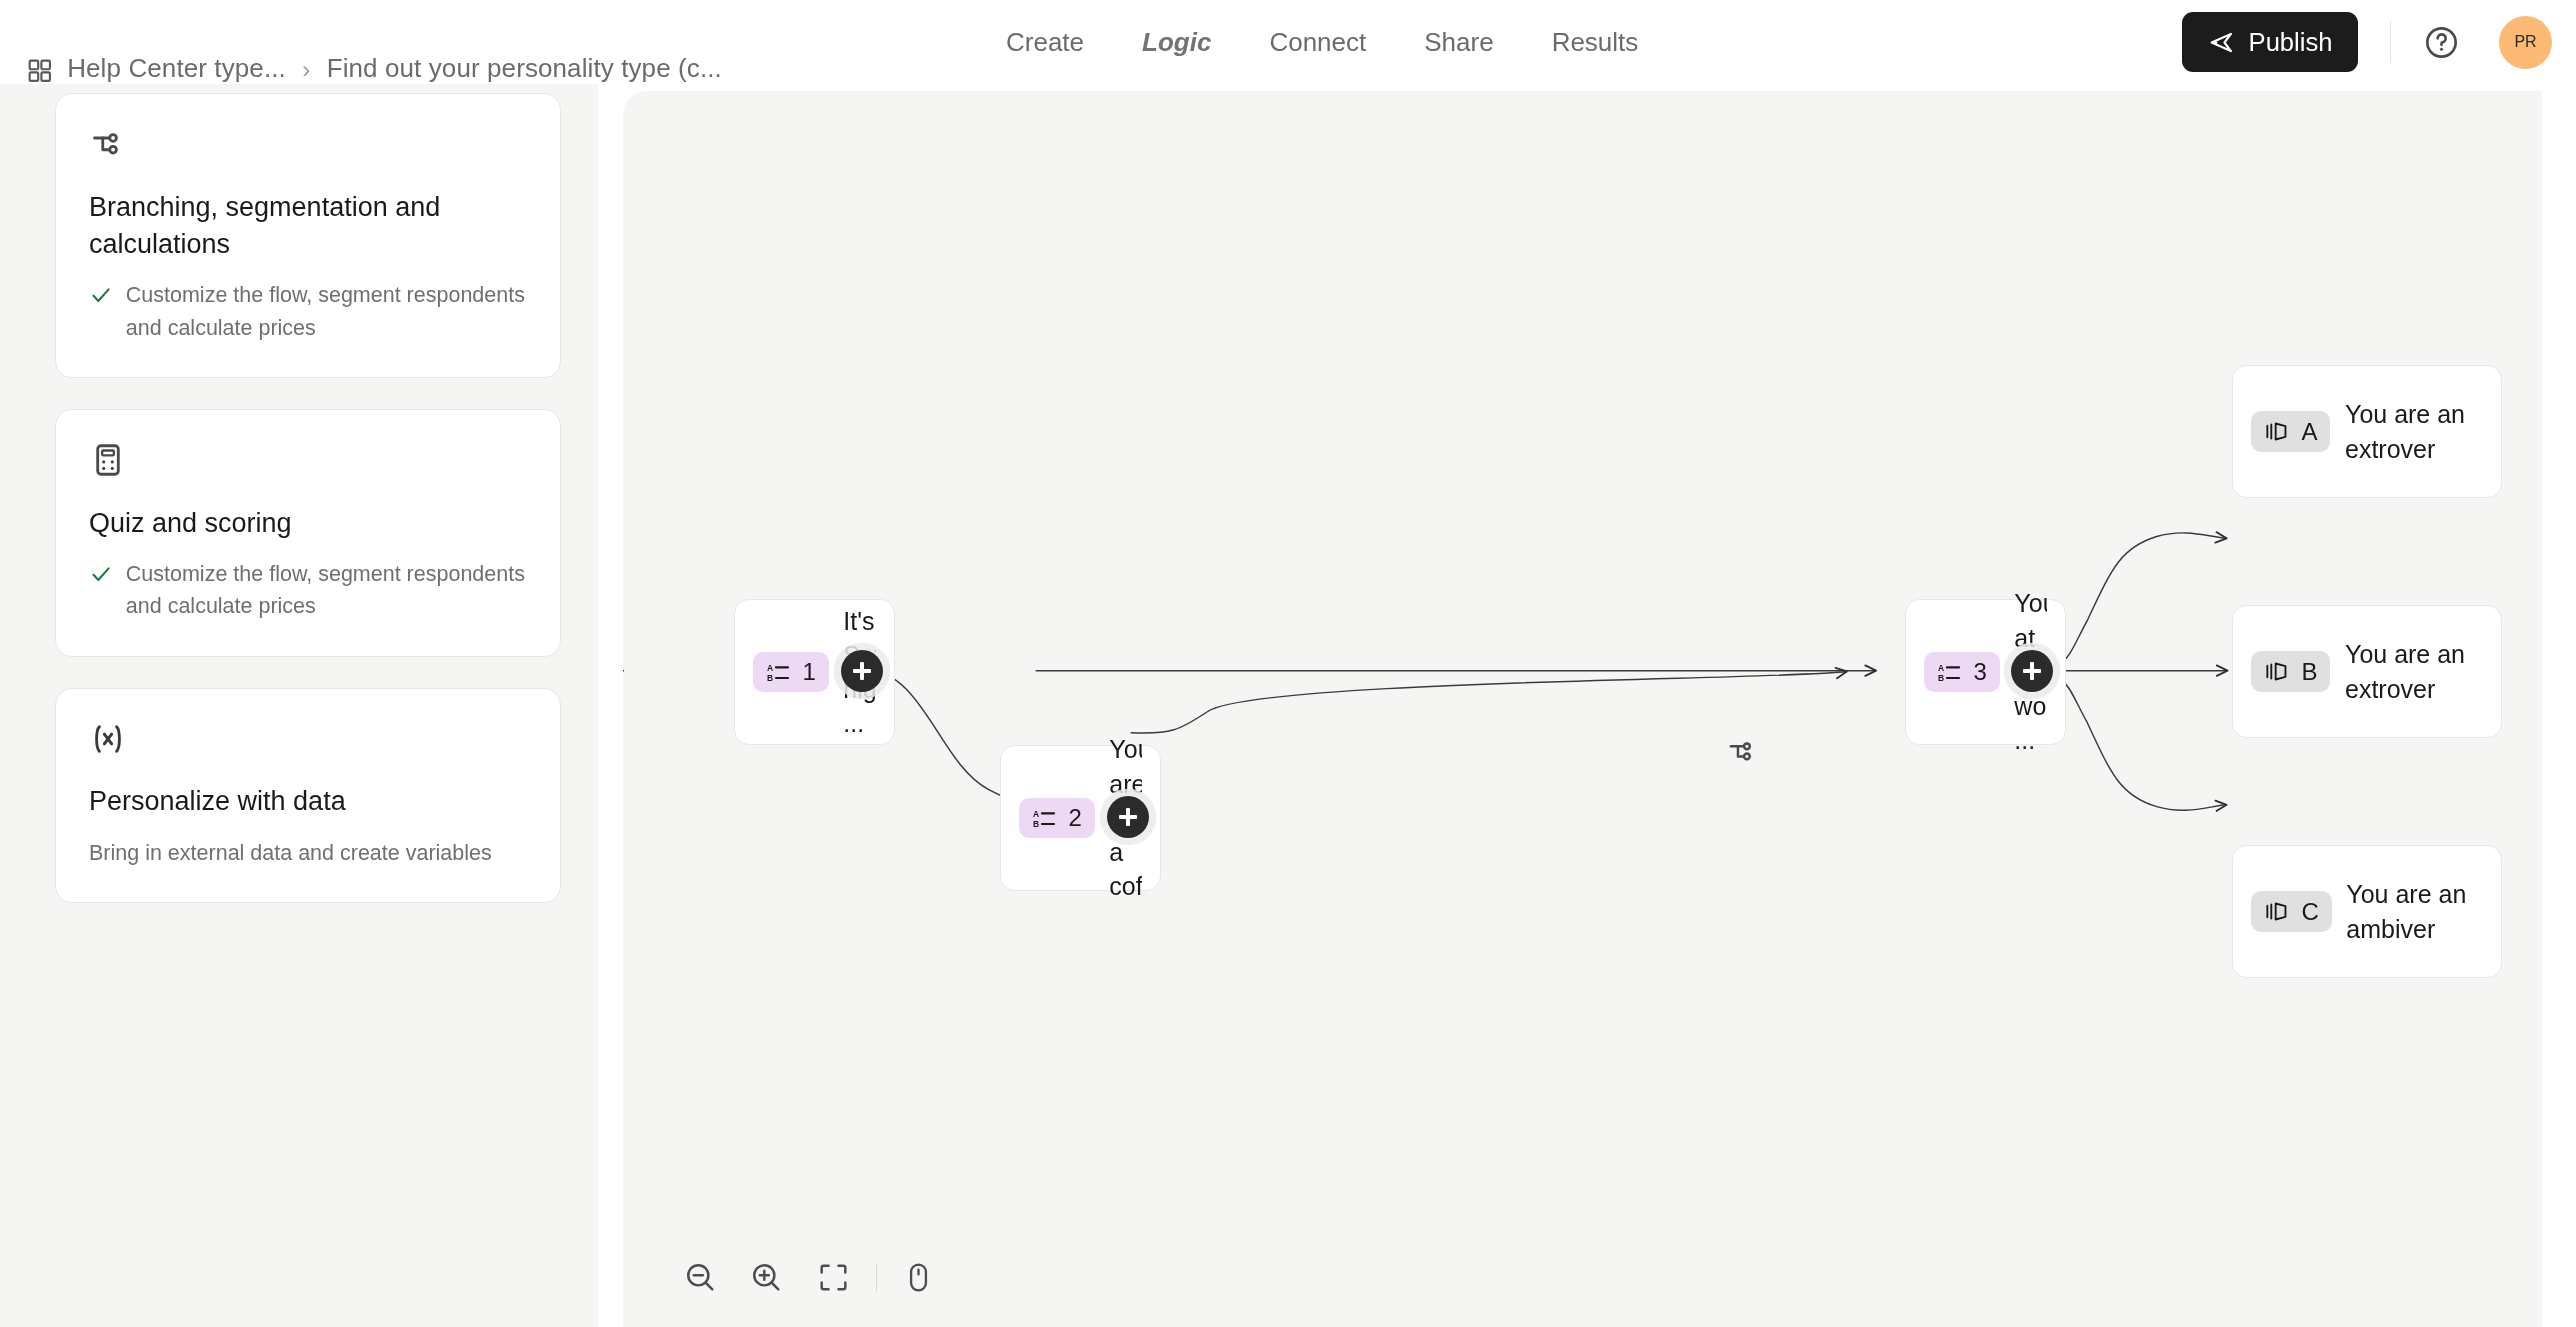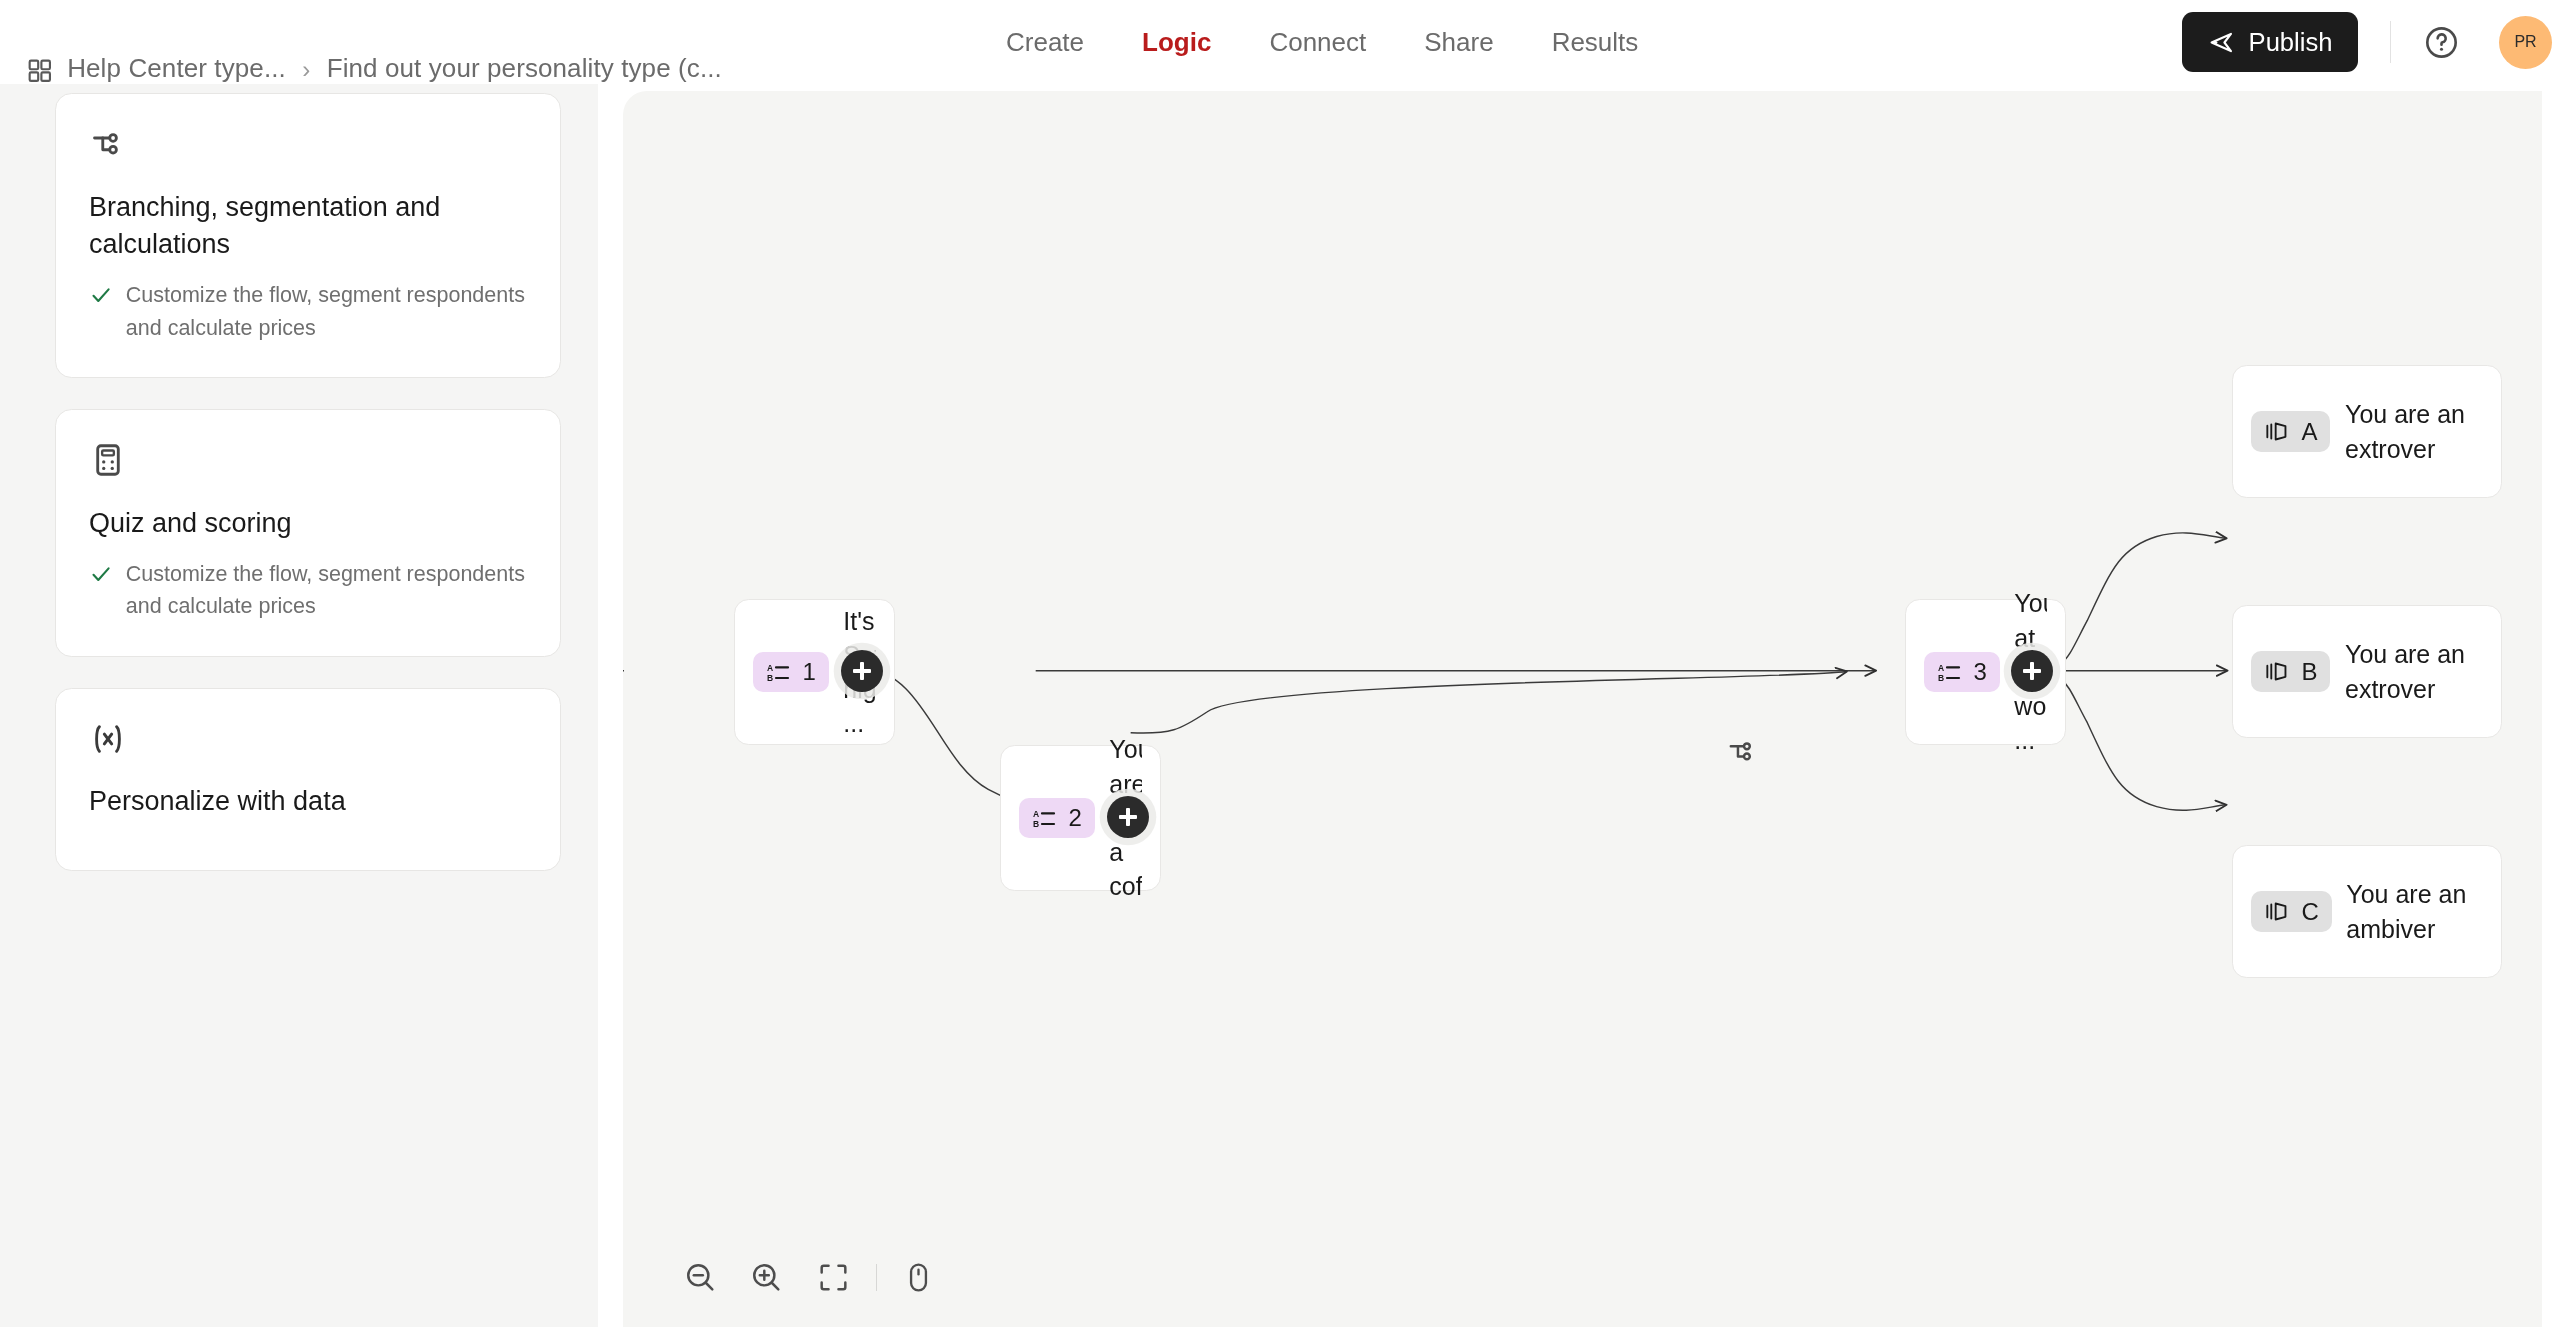--- a/index.html
+++ b/index.html
@@ -29,21 +29,21 @@
   .crumb-sep { font-size: 24px; color: #9a9a9a; padding: 0 1.8px; }
 
   .navtabs {
     position: absolute; left: 977px; top: 0; height: 84px;
     display: flex; align-items: center; gap: 0px;
   }
   .navtab {
     font-size: 26px; color: #6b6b6b; padding: 0 29px;
     cursor: pointer; white-space: nowrap;
   }
-  .navtab.active { color: #b91c1c; font-weight: 600; }
+  .navtab.active { color: #737373; font-weight: 600; font-style: italic; }
 
   .top-right {
     position: absolute; right: 24px; top: 0; height: 84px;
     display: flex; align-items: center; gap: 8px;
   }
   .publish-btn {
     height: 60px; background: #1c1c1c; color: #ffffff;
     border-radius: 11px; display: flex; align-items: center;
     gap: 13.7px; padding: 0 25.6px; cursor: pointer;
     font-size: 25.6px; font-weight: 500; border: none;
@@ -250,20 +250,21 @@
 
   <div class="card">
     <span>
       <svg class="card-icon" width="38" height="38" viewBox="0 0 24 24" fill="none">
         <path d="M6.6 4.2c-2.4 2.3-2.4 13.3 0 15.6" stroke="#3a3a3a" stroke-width="1.8" stroke-linecap="round"></path>
         <path d="M17.4 4.2c2.4 2.3 2.4 13.3 0 15.6" stroke="#3a3a3a" stroke-width="1.8" stroke-linecap="round"></path>
         <path d="M9.7 8.9l4.6 6.2M14.3 8.9l-4.6 6.2" stroke="#3a3a3a" stroke-width="1.9" stroke-linecap="round"></path>
       </svg>
     </span>
     <div class="card-title">Personalize with data</div>
+    <div class="card-sub-plain">Bring in external data and create variables</div>
   </div>
 
 </div>
 
 <div class="canvas">
  <div class="canvas-inner">
 
   <svg class="edges" viewBox="0 0 2102 1354" fill="none">
     <defs>
       <marker id="arrow" markerWidth="9" markerHeight="9" refX="7.6" refY="4.5" orient="auto">

